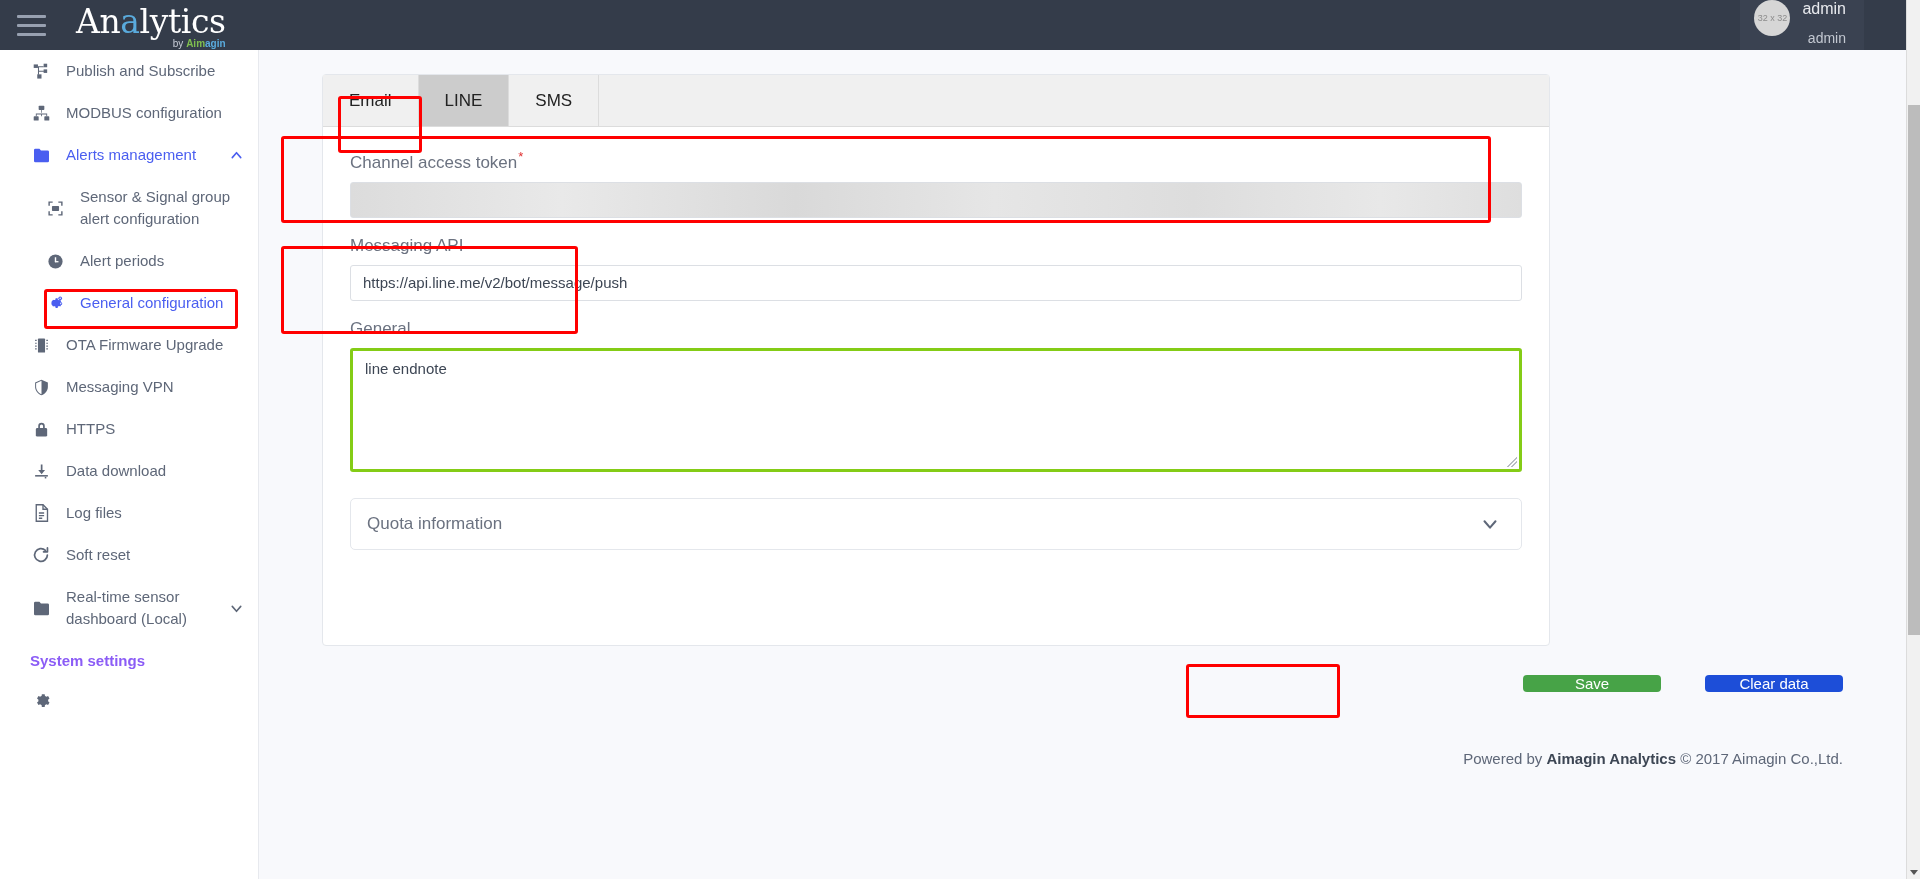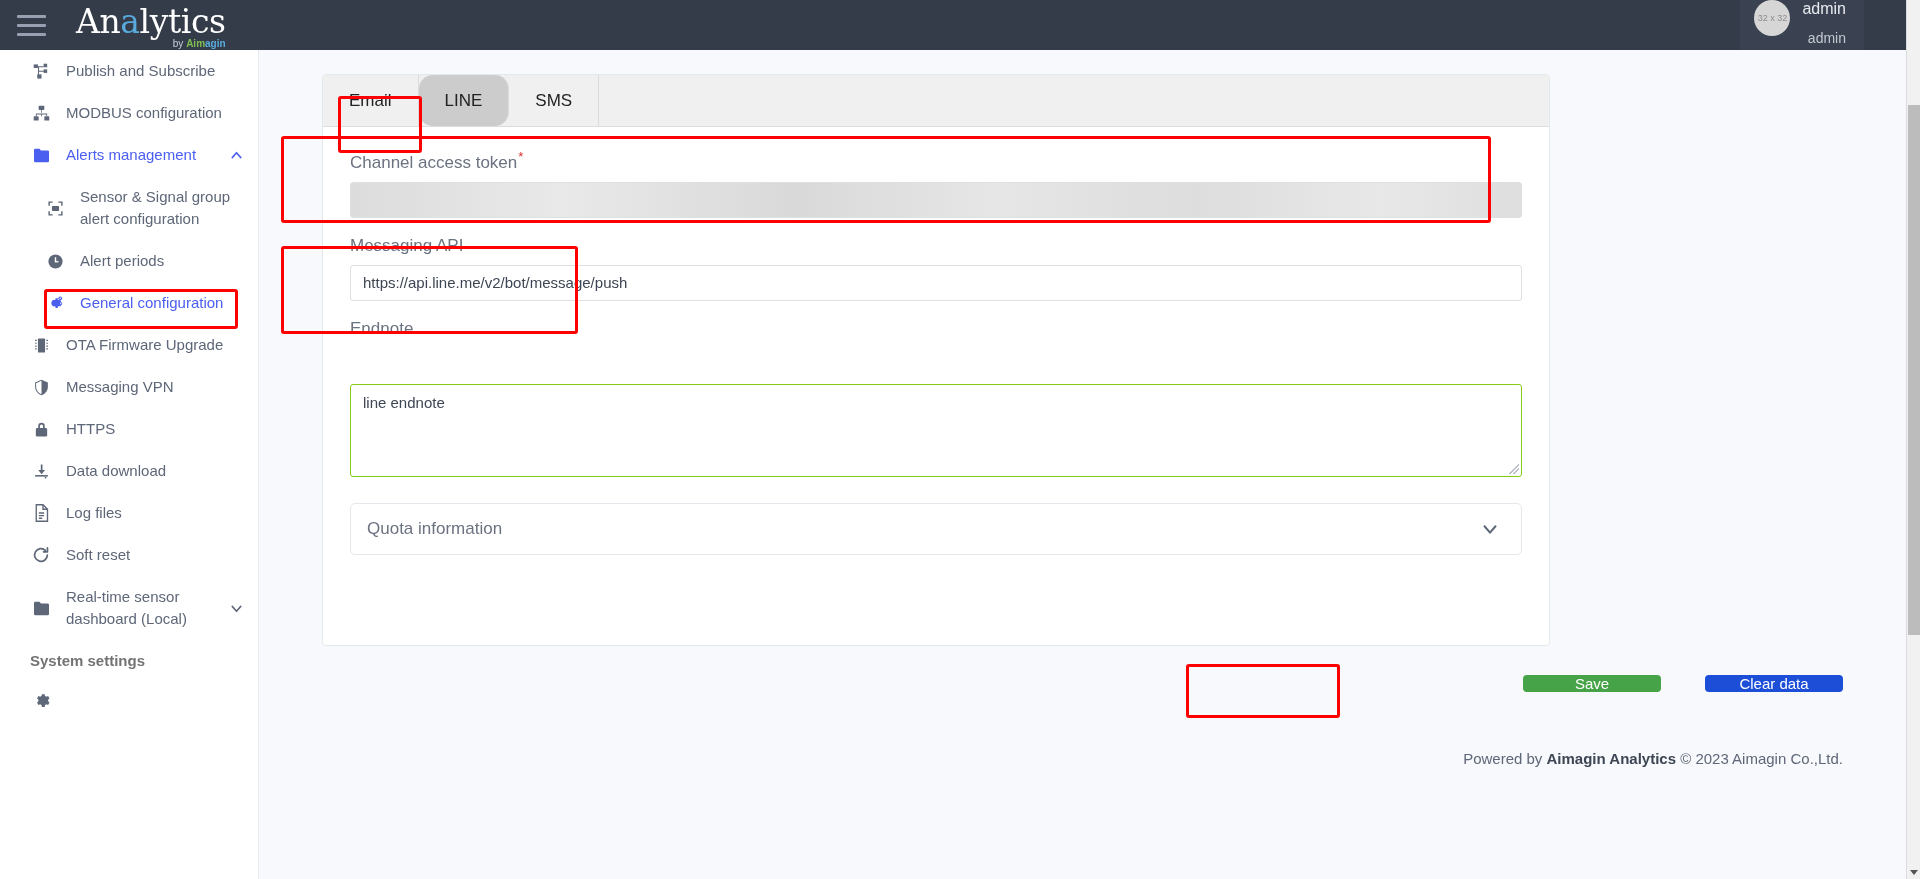--- a/index.html
+++ b/index.html
@@ -81,21 +81,21 @@
   }
   .nav-item.root { padding-left: 30px; }
   .nav-item.sub { padding-left: 44px; }
   .nav-item.active-blue { color: #4a5ef0; }
   .nav-item.active-blue .ico { color: #4a5ef0; }
   .nav-item .label { flex: 1; }
   .nav-item .chev { width: 18px; color: #4a5ef0; display:flex; align-items:center; }
   .nav-item .chev.gray { color: #5e6778; }
   .section-head {
     padding: 12px 12px 10px 30px;
-    font-size: 15px; font-weight: bold; color: #737373;
+    font-size: 15px; font-weight: bold; color: #8b5cf6;
   }
   .hl-box {
     position: absolute;
     border: 3px solid #ff0000;
     border-radius: 3px;
     pointer-events: none;
     z-index: 40;
   }
 
   
@@ -116,46 +116,45 @@
     display: flex; height: 52px;
     background: #f0f0f0;
     border-bottom: 1px solid #dcdcdc;
   }
   .tab {
     display: flex; align-items: center; justify-content: center;
     padding: 0 26px; font-size: 17px; color: #222;
     border-right: 1px solid #dcdcdc;
     cursor: pointer; background: #f0f0f0;
   }
-  .tab.active { background: #cccccc; border-radius: 14px; }
+  .tab.active { background: #cccccc; }
   .tab-filler { flex: 1; background: #f0f0f0; }
 
   .form-body { padding: 22px 27px 0 27px; position: relative; }
   .field { margin-bottom: 18px; }
   .field-label {
     font-size: 17px; color: #6b7280; margin-bottom: 9px; display: inline-block;
   }
   .req { color: #e03131; font-size: 13px; vertical-align: super; margin-left: 1px; }
   .input {
     width: 100%; height: 36px;
     border: 1px solid #dcdfe4; border-radius: 3px;
     background: #fff; padding: 0 12px;
     font-size: 15px; color: #3d4654;
     display: flex; align-items: center;
   }
   .input.masked {
     background: linear-gradient(90deg, #dcdcdc 0%, #e9e9e9 18%, #d9d9d9 38%, #e6e6e6 55%, #dddddd 72%, #e8e8e8 88%, #dedede 100%);
   }
   .textarea {
-    width: 100%; height: 93px;
-    border: 1px solid #84cc16; border-radius: 3px;
+    width: 100%; height: 124px;
+    border: 3px solid #84cc16; border-radius: 3px;
     background: #fff; padding: 9px 12px;
     font-size: 15px; color: #3d4654;
     position: relative;
-    margin-top: 36px;
   }
   .resize-grip {
     position: absolute; right: 2px; bottom: 2px;
     width: 10px; height: 10px;
     background:
       linear-gradient(135deg, transparent 46%, #b8bcc4 46%, #b8bcc4 56%, transparent 56%),
       linear-gradient(135deg, transparent 66%, #b8bcc4 66%, #b8bcc4 76%, transparent 76%);
   }
   .accordion {
     margin-top: 26px;
@@ -399,21 +398,21 @@
           <label class="field-label"><span>Channel access token</span><span class="req">*</span></label>
           <div class="input masked"></div>
         </div>
 
         <div class="field">
           <label class="field-label">Messaging API</label>
           <div class="input">https://api.line.me/v2/bot/message/push</div>
         </div>
 
         <div class="field">
-          <label class="field-label">Endnote</label>
+          <label class="field-label">General</label>
           <div class="textarea">
             <span>line endnote</span>
             <span class="resize-grip"></span>
           </div>
         </div>
 
         <div class="accordion">
           <span>Quota information</span>
           <span class="chev-d">
             <svg width="22" height="22" viewBox="0 0 24 24" fill="none" stroke="currentColor" stroke-width="2.2" stroke-linecap="round" stroke-linejoin="round">
@@ -424,21 +423,21 @@
 
       </div>
     </div>
 
     <div class="btn-row">
       <div class="btn btn-save">Save</div>
       <div class="btn btn-clear">Clear data</div>
     </div>
 
     <div class="footer">
-      <span>Powered by </span><b>Aimagin Analytics</b><span> © 2023 Aimagin Co.,Ltd.</span>
+      <span>Powered by </span><b>Aimagin Analytics</b><span> © 2017 Aimagin Co.,Ltd.</span>
     </div>
 
     <div class="hl-box" style="left:79px; top:46px; width:84px; height:57px;"></div>
     <div class="hl-box" style="left:22px; top:86px; width:1210px; height:87px;"></div>
     <div class="hl-box" style="left:22px; top:196px; width:297px; height:88px;"></div>
     <div class="hl-box" style="left:927px; top:614px; width:154px; height:54px;"></div>
   </div>
 
   <div class="vscroll">
     <div class="thumb"></div>

